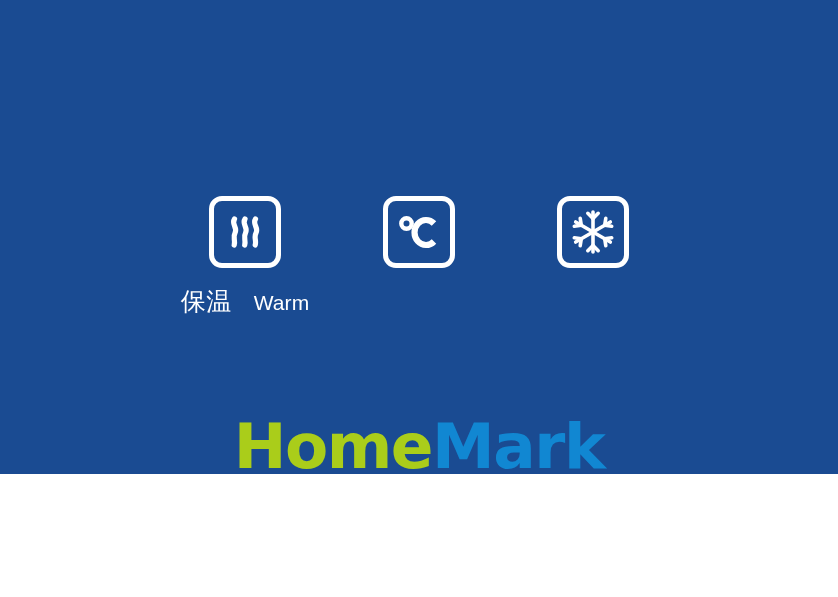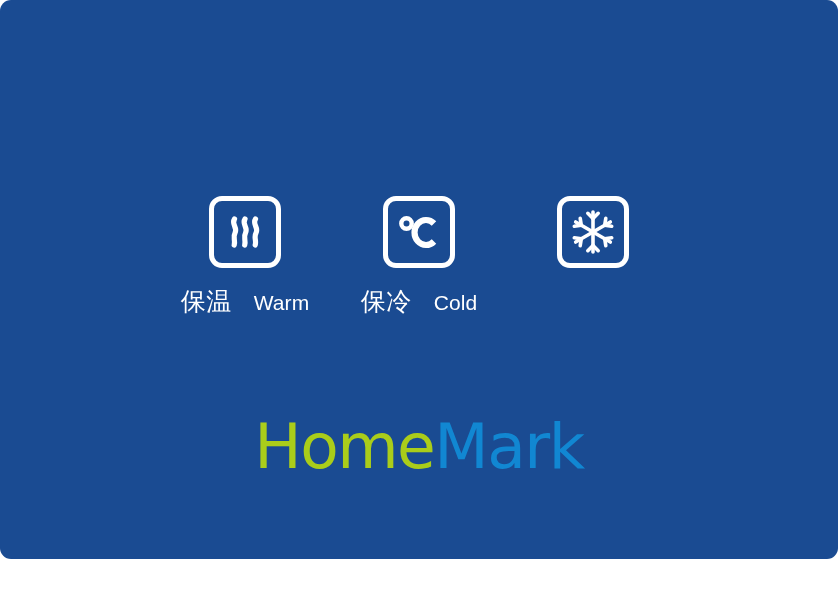--- a/index.html
+++ b/index.html
@@ -8,24 +8,23 @@
   }
   body {
     width: 838px;
     height: 597px;
     overflow: hidden;
     font-family: "Liberation Sans", "DejaVu Sans", sans-serif;
   }
   #banner {
     position: relative;
     width: 838px;
-    height: 559px;
+    height: 474px;
     background: #1a4b92;
     box-sizing: border-box;
-    border-radius: 11px;
   }
 
   
   #features {
     position: absolute;
     left: 0;
     top: 196px;
     width: 838px;
     display: flex;
     justify-content: center;
@@ -71,21 +70,21 @@
 
   
   #logo {
     position: absolute;
     left: 0;
     top: 415px;
     width: 838px;
     text-align: center;
     line-height: 1;
     font-family: "DejaVu Sans", "Liberation Sans", sans-serif;
-    font-weight: normal;
+    font-weight: bold;
     font-size: 63px;
     letter-spacing: -1.5px;
   }
   #logo .logo-home { color: #aacd1a; }
   #logo .logo-mark { color: #1187d2; }
 </style>
 </head>
 <body>
 
 <div id="banner">
@@ -111,24 +110,20 @@
     </div>
 
     <div class="feature">
       <div class="icon-box">
         <span>
           <svg width="46" height="44" viewBox="0 0 46 44" aria-hidden="true">
             <circle cx="10.5" cy="13.5" r="5.2" fill="none" stroke="#ffffff" stroke-width="4.4"></circle>
             <path d="M38 13.5 A11.5 12.5 0 1 0 38 31.5" fill="none" stroke="#ffffff" stroke-width="6.2" stroke-linecap="butt"></path>
           </svg>
         </span>
-      </div>
-      <div class="feature-label">
-        <span class="label-cn">保冷</span>
-        <span class="label-en">Cold</span>
       </div>
     </div>
 
     <div class="feature">
       <div class="icon-box">
         <span>
           <svg width="46" height="46" viewBox="0 0 46 46" aria-hidden="true">
             <g stroke="#ffffff" stroke-width="3.6" stroke-linecap="round" fill="none">
 
               <line x1="23" y1="3" x2="23" y2="43"></line>

